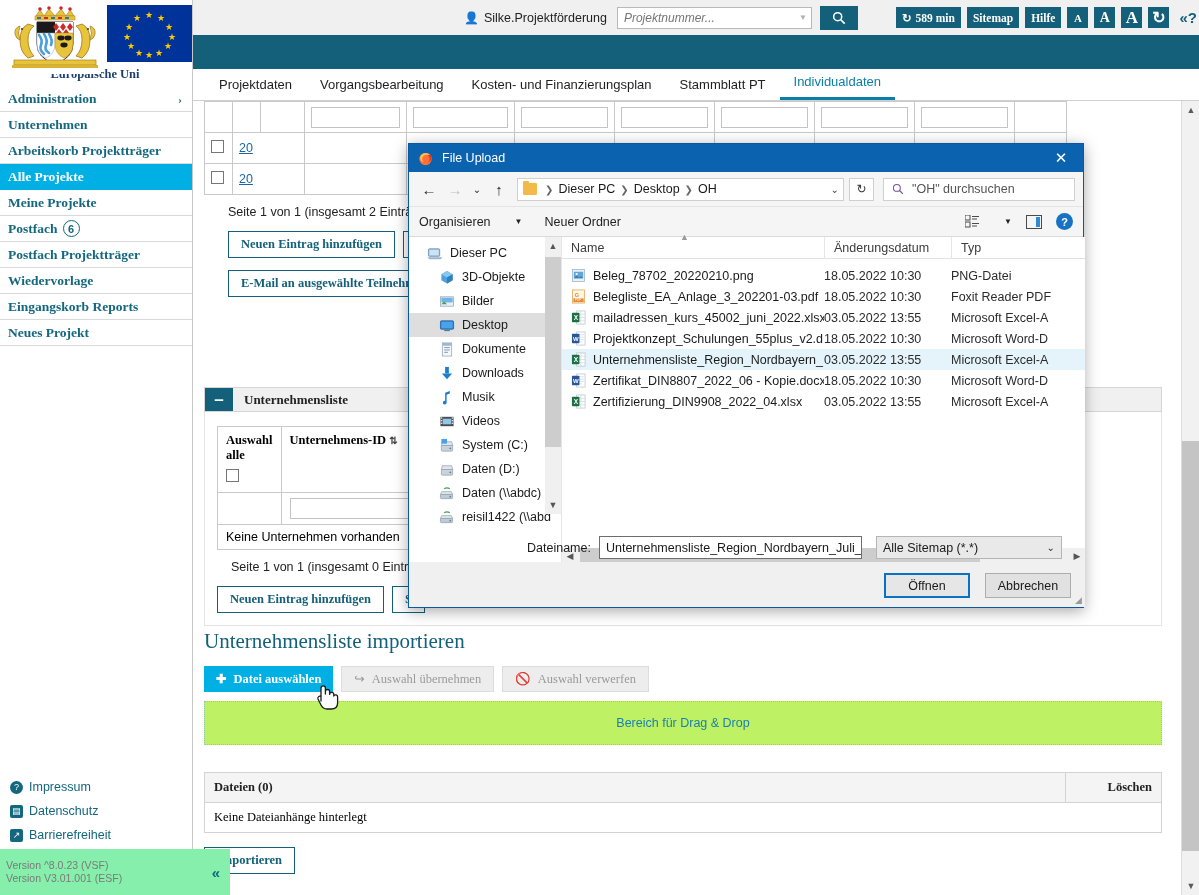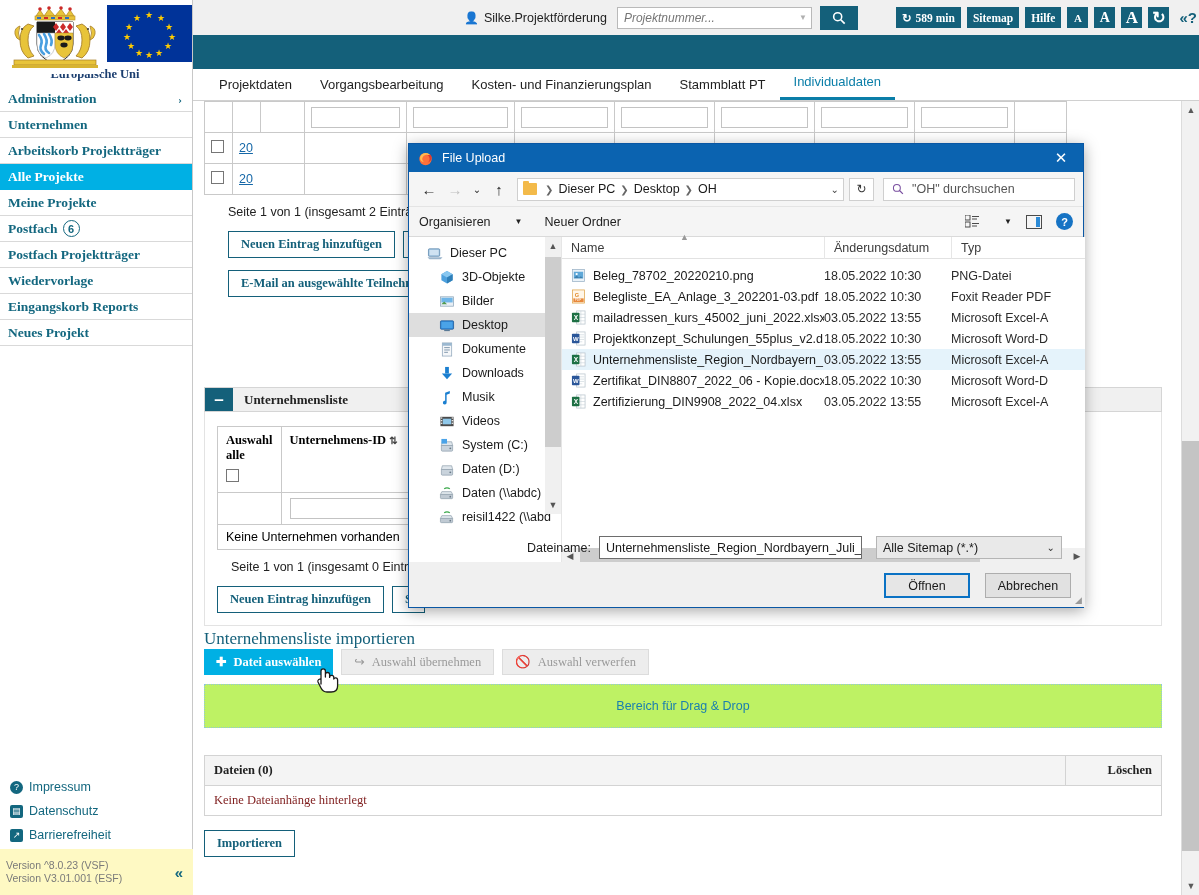--- a/index.html
+++ b/index.html
@@ -83,22 +83,22 @@
     padding: 5px 10px; font-size: 12.5px; color: #13677f;
     font-family: "Liberation Sans", sans-serif; cursor: pointer;
   }
   .fl-ico {
     width: 13px; height: 13px; background: #13677f; color: #fff;
     font-size: 9px; display:flex; align-items:center; justify-content:center;
     border-radius: 2px; flex: 0 0 auto;
   }
   .fl-ico.circle { border-radius: 50%; }
   .verbox {
-    position: absolute; bottom: 0; left: 0; width: 193px; height: 46px;
-    background: #fef9c3; display: flex; align-items: center;
+    position: absolute; bottom: 0; left: 0; width: 230px; height: 46px;
+    background: #86efac; display: flex; align-items: center;
     justify-content: space-between; padding: 0 10px 0 6px;
   }
   .vertext { font-size: 10.5px; color: #7a7a7a; line-height: 13px; }
   .collapse { color: #13677f; font-size: 15px; font-weight: bold; cursor: pointer; }
 
   
   .topbar {
     position: absolute; left: 193px; top: 0; width: 1006px; height: 35px;
     background: #f0f0f0; display: flex; align-items: center;
   }
@@ -211,22 +211,22 @@
     border: 1px solid #c9c9c9; background: #fff; font-size: 12.5px;
     font-family: "Liberation Serif", serif; font-weight: bold;
     text-align: left; padding: 6px 8px; vertical-align: top;
   }
   .utable td { border: 1px solid #c9c9c9; padding: 5px 8px; font-size: 12.5px; }
   .sortico { color: #444; font-size: 10px; }
 
   
   .impsec { position: absolute; left: 11px; top: 528px; width: 958px; }
   .imp-h {
-    font-family: "Liberation Serif", serif; font-size: 17px; color: #14607a;
-    margin-bottom: 0;
+    font-family: "Liberation Serif", serif; font-size: 21px; color: #14607a;
+    margin-bottom: 12px;
   }
   .imp-btns { display: flex; gap: 8px; align-items: center; position: relative; }
   .btn-primary {
     background: #00b0e4; color: #fff; border: 0; height: 26px;
     padding: 0 12px; font-family: "Liberation Serif", serif; font-weight: bold;
     font-size: 12.5px; display: flex; align-items: center; gap: 7px; cursor: pointer;
   }
   .btn-dis {
     background: #ededed; color: #9a9a9a; border: 1px solid #dcdcdc; height: 26px;
     padding: 0 12px; font-family: "Liberation Serif", serif;
@@ -238,21 +238,21 @@
     font-size: 12.5px; color: #1a7fae; background: #bef264;
   }
   .filestable { margin-top: 27px; width: 100%; border-collapse: collapse; }
   .filestable th {
     background: #f4f4f4; border: 1px solid #d3d3d3; text-align: left;
     font-family: "Liberation Serif", serif; font-weight: bold;
     font-size: 12.5px; padding: 7px 9px; color: #222;
   }
   .filestable td {
     border: 1px solid #d3d3d3; border-top: 0; padding: 7px 9px; font-size: 12.5px;
-    font-family: "Liberation Serif", serif; color: #7f1d1d;
+    font-family: "Liberation Serif", serif; color: #000000;
   }
   .importbtn-row { margin-top: 14px; }
 
   
   .handcursor { position: absolute; left: 109px; top: 15px; pointer-events: none; }
 
   
   .pagescroll {
     position: absolute; right: 0; top: 101px; width: 18px; height: 794px;
     background: #f1f1f1; border-left: 1px solid #dcdcdc;

